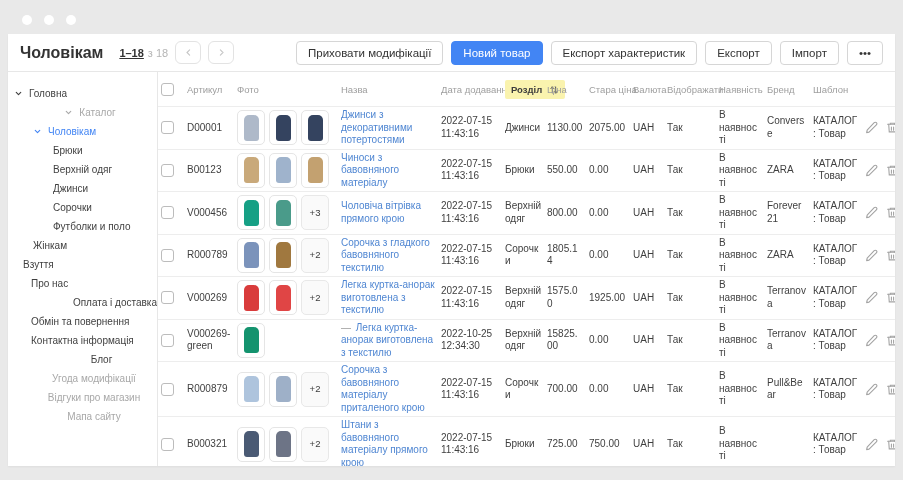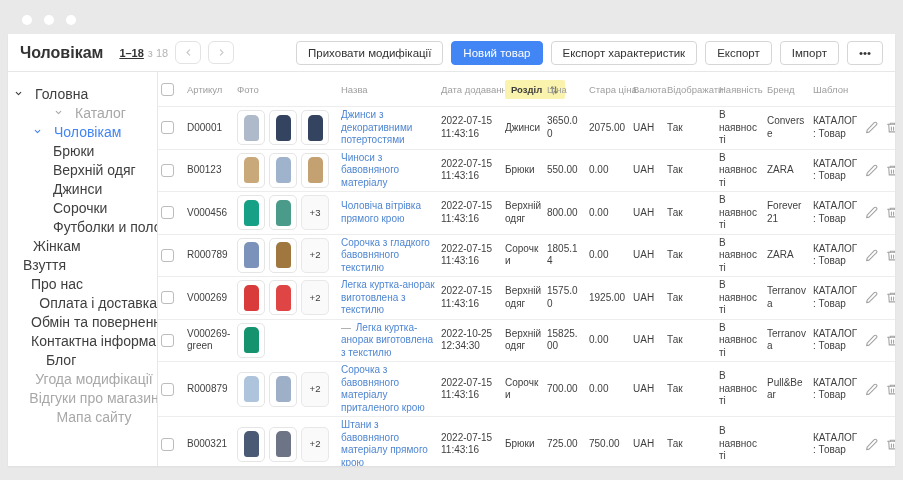--- a/index.html
+++ b/index.html
@@ -38,22 +38,22 @@
     font-size: 11.5px; color: #333; font-family: inherit; cursor: pointer; white-space: nowrap;
   }
   .btn.primary { background: #4285f4; border-color: #4285f4; color: #fff; }
 
   .content { display: flex; flex: 1; min-height: 0; }
   .sidebar {
     width: 150px; flex: 0 0 150px; border-right: 1px solid #e7e7e7;
     padding-top: 12px; overflow: hidden;
   }
   .snav {
-    display: flex; align-items: center; gap: 12px; height: 19px;
-    font-size: 14px; color: #3f3f3f; cursor: pointer; white-space: nowrap;
+    display: flex; align-items: center; gap: 6px; height: 19px;
+    font-size: 10px; color: #3f3f3f; cursor: pointer; white-space: nowrap;
   }
   .snav.muted { color: #a8a8a8; justify-content: center; }
   .snav.blue { color: #4285f4; }
   .chev { display: inline-flex; flex: 0 0 auto; }
 
   .table-area { flex: 1; min-width: 0; }
   table { width: 100%; border-collapse: collapse; table-layout: fixed; }
   th {
     font-size: 9.5px; color: #9e9e9e; font-weight: 400; text-align: left;
     padding: 8px 3px 7px 3px; white-space: nowrap; overflow: visible;
@@ -176,21 +176,21 @@
         </div>
         <div class="snav " style="padding-left: 23px; justify-content: flex-end;">
           <span>Оплата і доставка</span>
         </div>
         <div class="snav " style="padding-left: 23px;">
           <span>Обмін та повернення</span>
         </div>
         <div class="snav " style="padding-left: 23px;">
           <span>Контактна інформація</span>
         </div>
-        <div class="snav " style="padding-left: 38px;">
+        <div class="snav " style="padding-left: 38px; justify-content: center;">
           <span>Блог</span>
         </div>
         <div class="snav muted" style="padding-left: 23px;">
           <span>Угода модифікації</span>
         </div>
         <div class="snav muted" style="padding-left: 23px;">
           <span>Відгуки про магазин</span>
         </div>
         <div class="snav muted" style="padding-left: 23px;">
           <span>Мапа сайту</span>
@@ -257,21 +257,21 @@
                     <div class="garment" style="background: rgb(52, 67, 95);"></div>
                   </div>
                   <div class="thumb">
                     <div class="garment" style="background: rgb(52, 67, 95);"></div>
                   </div>
                 </div>
               </td>
               <td><a class="name">Джинси з декоративними потертостями</a></td>
               <td>2022-07-15 11:43:16</td>
               <td>Джинси</td>
-              <td>3650.00</td>
+              <td>1130.00</td>
               <td>2075.00</td>
               <td>UAH</td>
               <td>Так</td>
               <td>В наявності</td>
               <td>Converse</td>
               <td>КАТАЛОГ: Товар</td>
               <td>
                 <div class="rowact">
                   <span class="icon-btn">
                     <svg width="13" height="13" viewBox="0 0 24 24" fill="none" stroke="#a3a3a3" stroke-width="2" stroke-linecap="round" stroke-linejoin="round">

